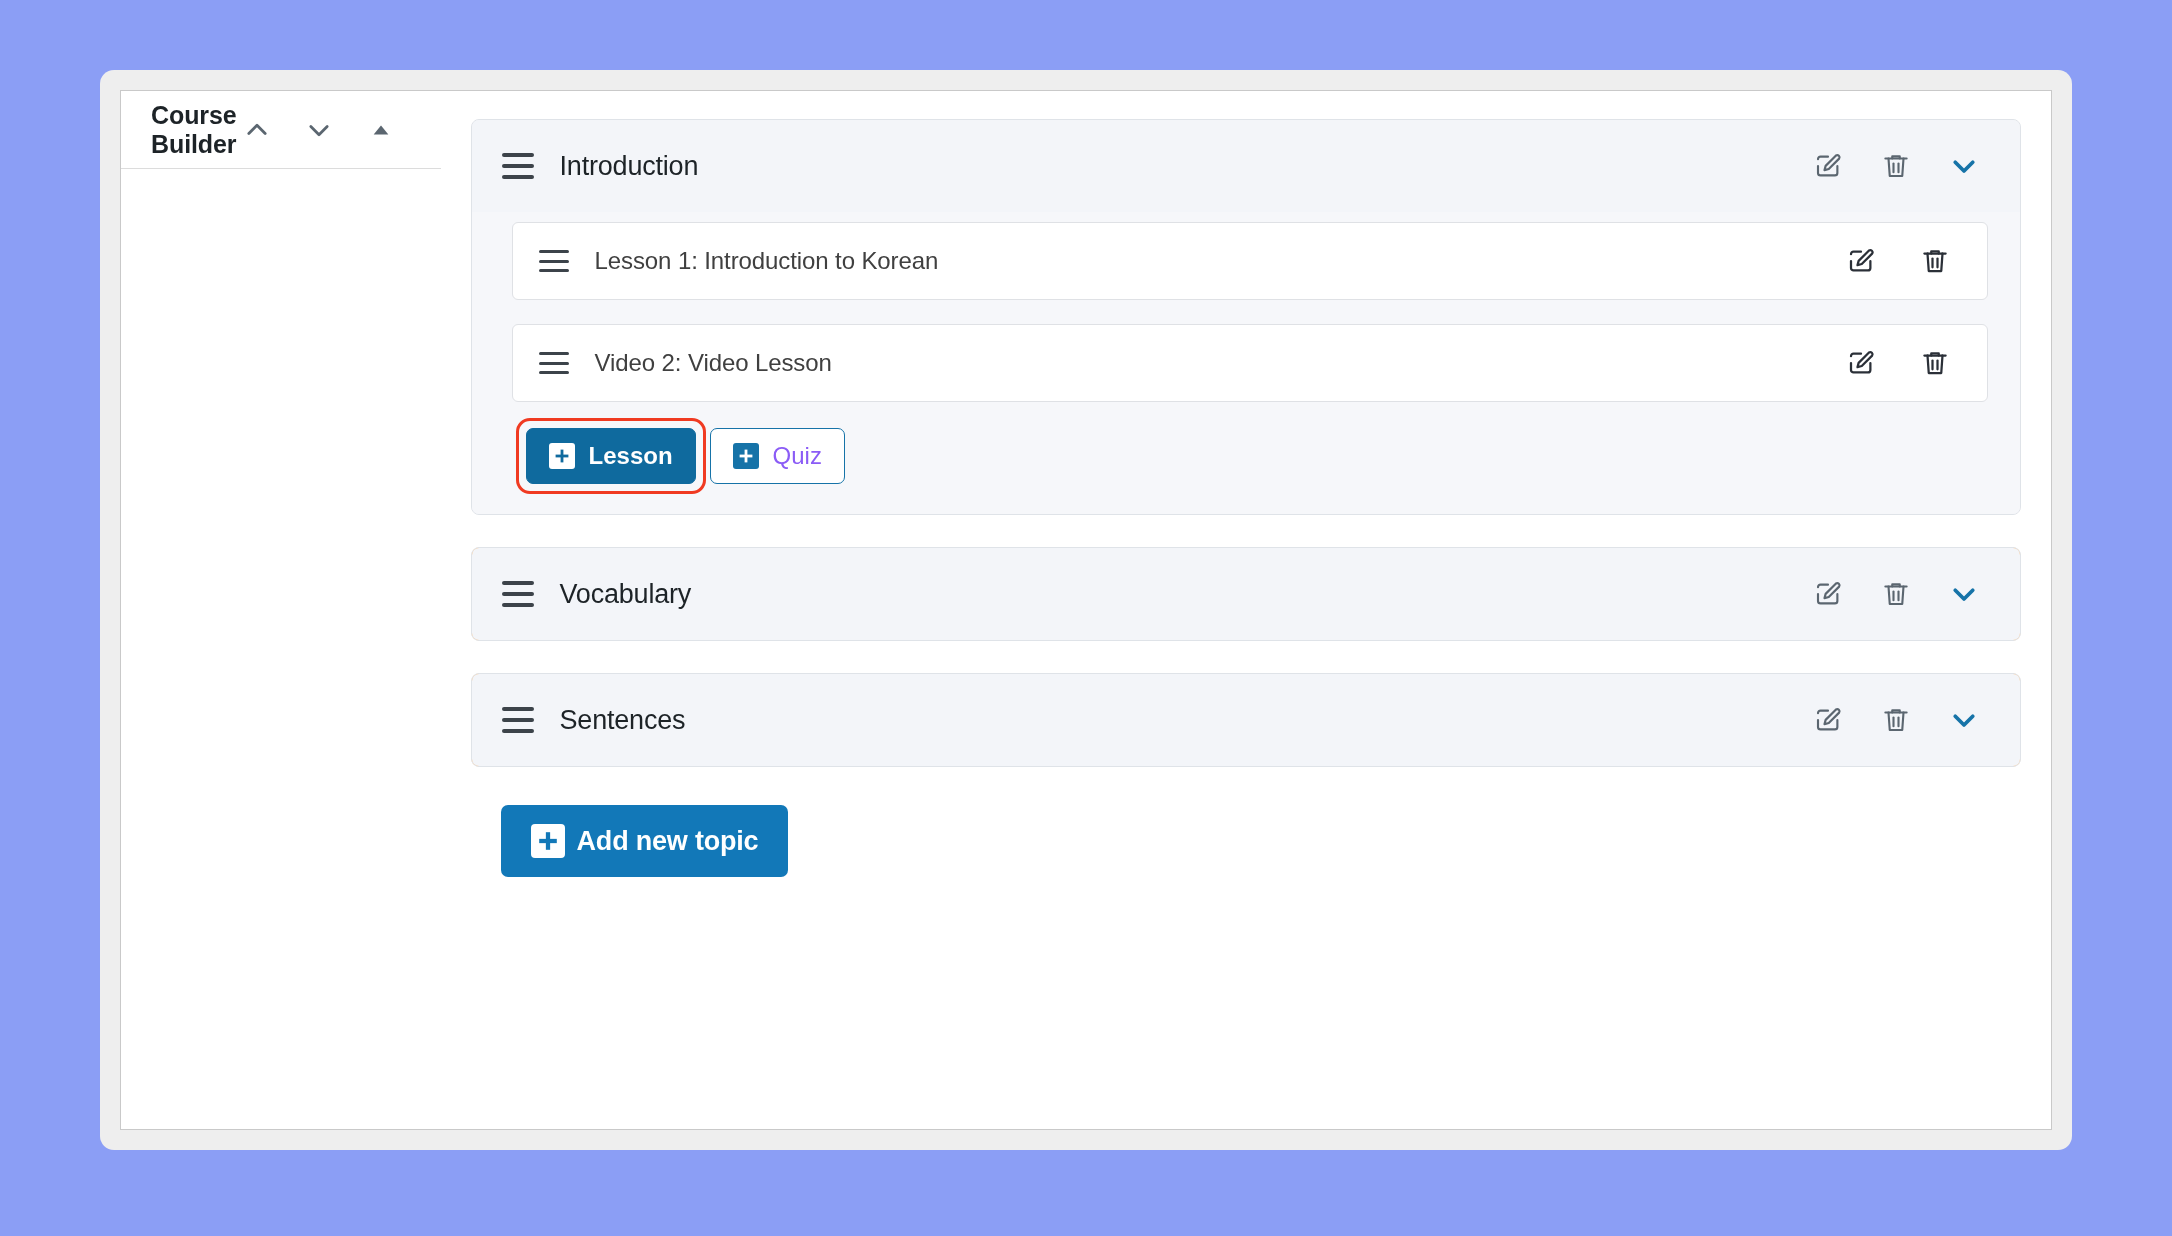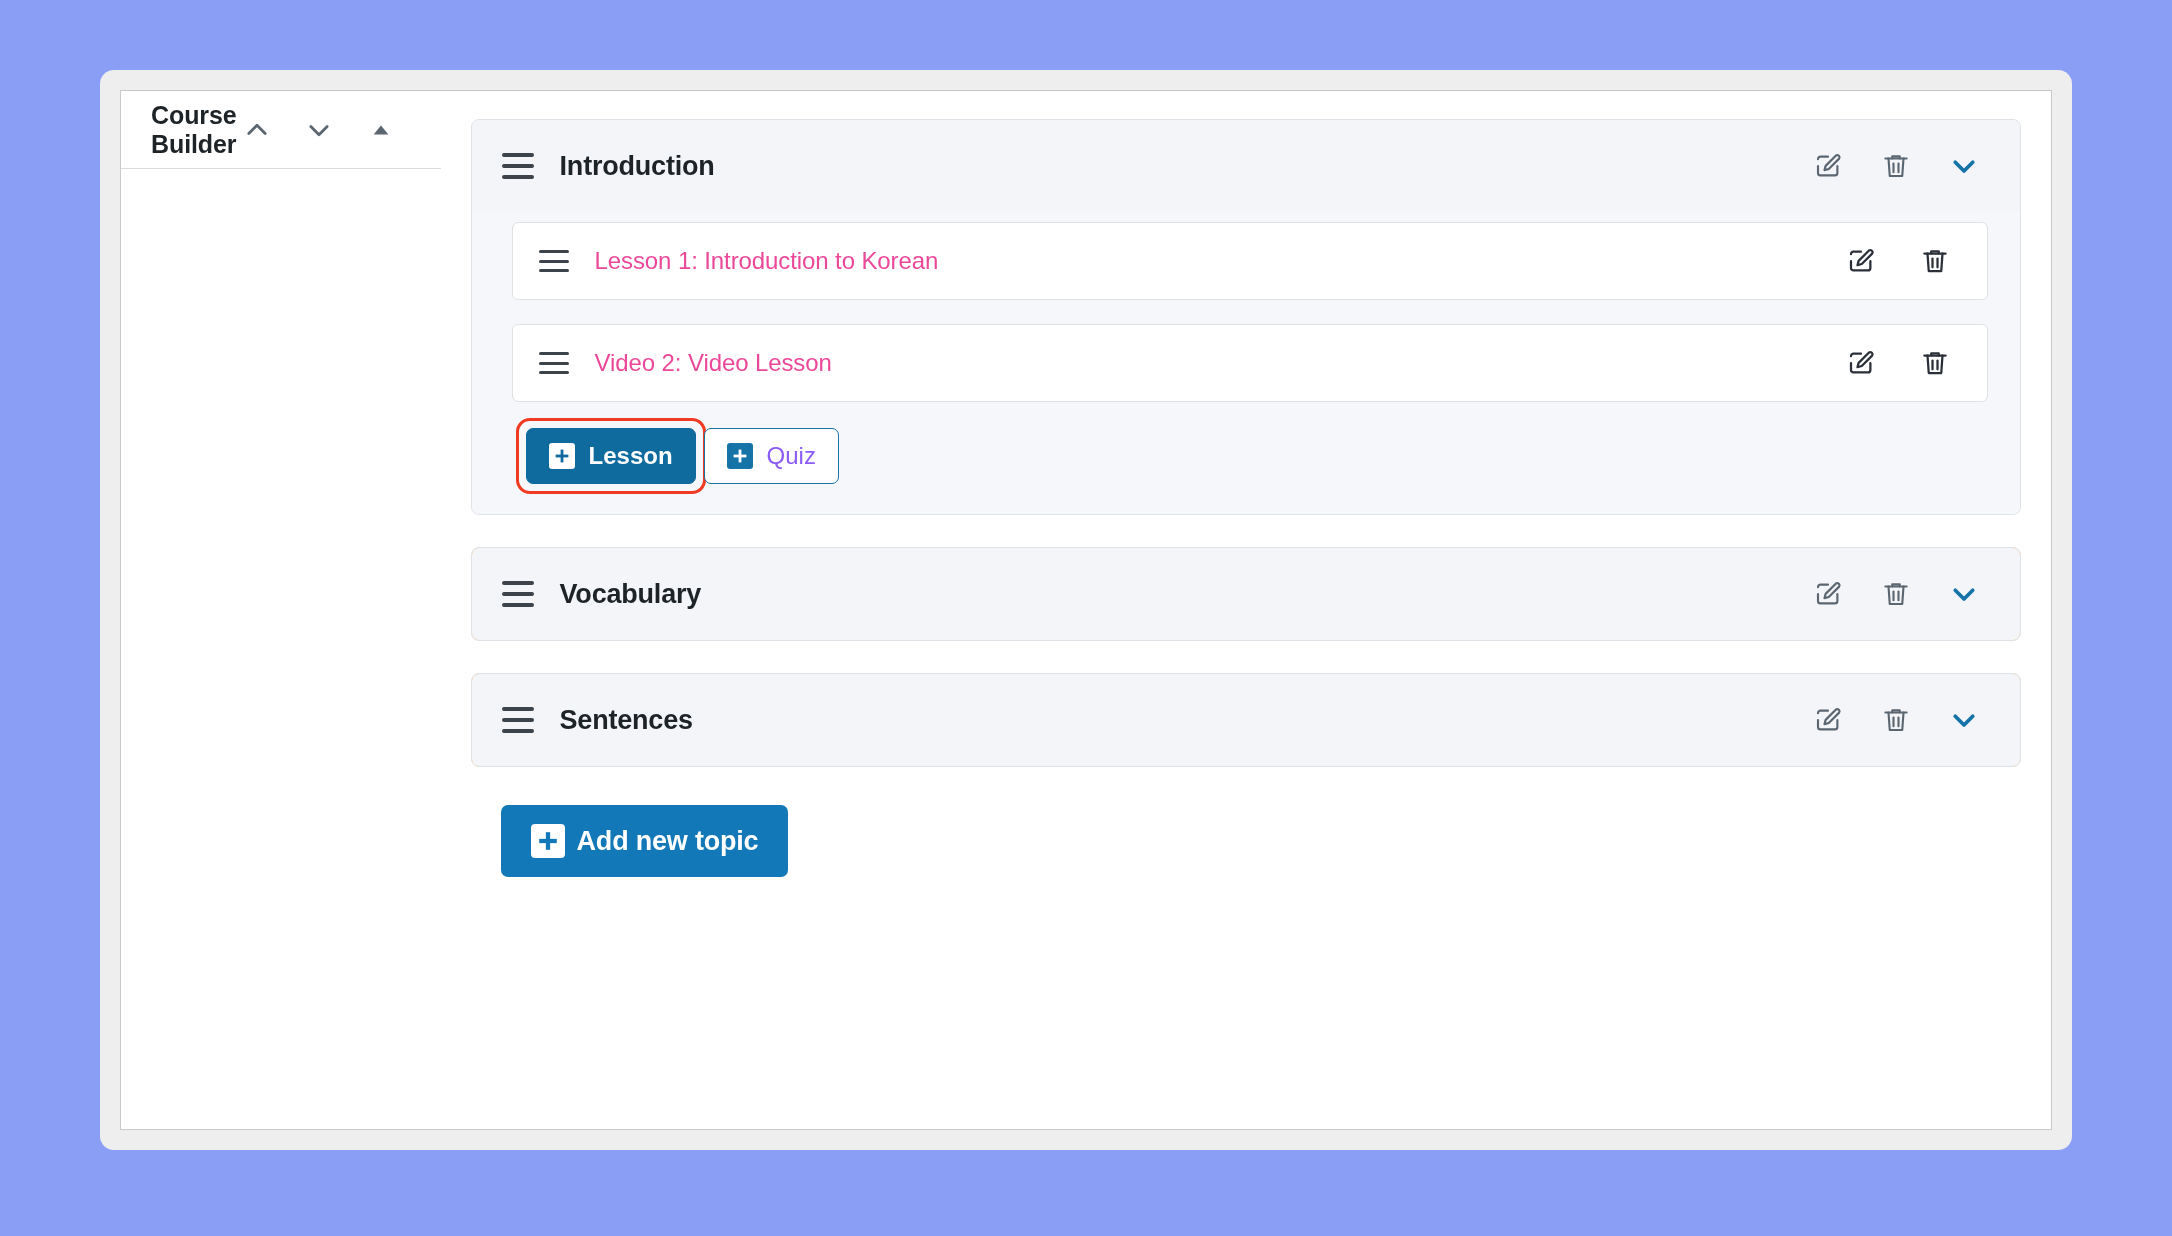--- a/index.html
+++ b/index.html
@@ -90,21 +90,20 @@
     background: #fdba74;
   }
 
   .topic-header {
     height: 92px;
     display: flex;
     align-items: center;
     padding: 0 26px 0 30px;
     background: #f3f5f9;
     border-radius: 7px 7px 0 0;
-    font-weight: bold;
   }
 
   .topic.collapsed > .topic-header {
     border-radius: 7px;
   }
 
   .topic-title {
     font-size: 27px;
     color: #1d2327;
     margin-left: 26px;
@@ -141,37 +140,37 @@
     border: 1px solid #dfe1e5;
     border-radius: 6px;
     display: flex;
     align-items: center;
     padding: 0 32px 0 26px;
     margin-bottom: 24px;
   }
 
   .lesson-title {
     font-size: 24px;
-    color: #ec4899;
+    color: #404040;
     margin-left: 26px;
     letter-spacing: -0.1px;
   }
 
   .lesson-actions {
     margin-left: auto;
     display: flex;
     align-items: center;
     gap: 34px;
   }
 
   
   .add-row {
     display: flex;
     align-items: center;
-    gap: 8px;
+    gap: 14px;
     margin-top: 26px;
     padding-left: 14px;
   }
 
   .btn {
     display: inline-flex;
     align-items: center;
     gap: 14px;
     height: 56px;
     padding: 0 22px;

